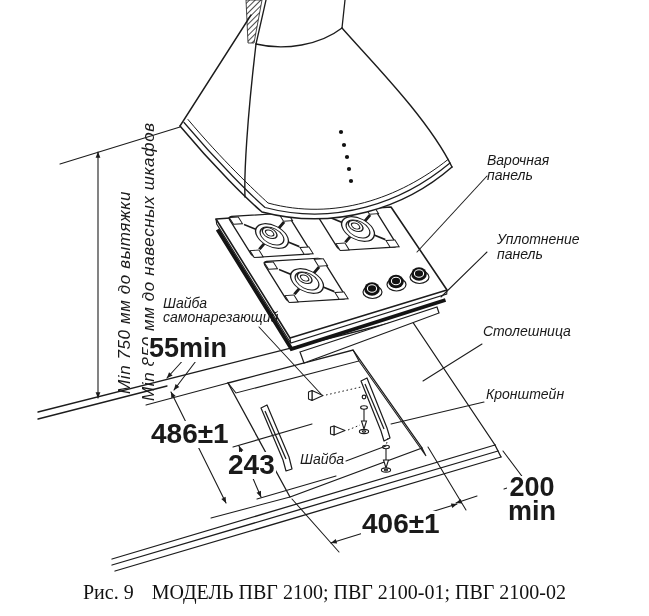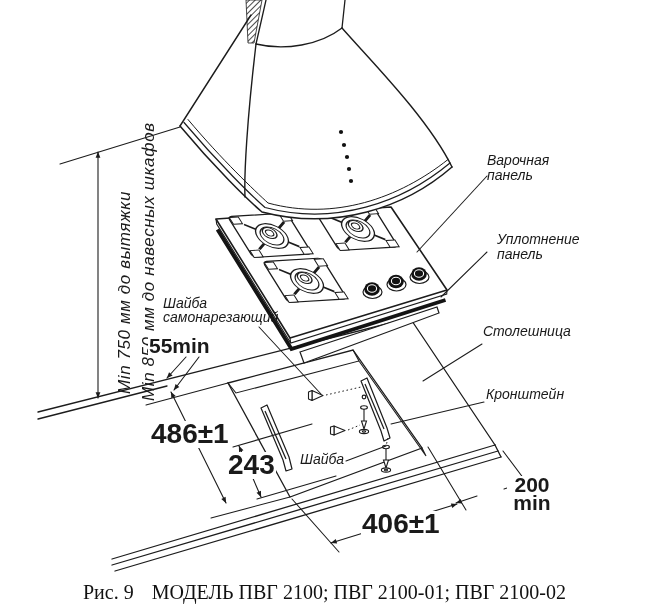--- a/index.html
+++ b/index.html
@@ -4,21 +4,21 @@
 <style>
   html,body{margin:0;padding:0;background:#fff;}
   #stage{position:relative;width:649px;height:616px;background:#fff;overflow:hidden;
          font-family:"Liberation Sans",sans-serif;color:#1a1a1a;}
   #stage svg{position:absolute;left:0;top:0;}
   .lbl{position:absolute;white-space:nowrap;line-height:1.05;}
   .part{font-size:14px;font-style:italic;}
   .small-part{font-size:14px;font-style:italic;line-height:1.0;}
   .dim{font-weight:bold;background:#fff;padding:0 1px;line-height:0.95;}
   .dim-lg{font-size:28px;}
-  .dim-md{font-size:21px;}
+  .dim-md{font-size:27px;}
   .rot{transform-origin:0 0;transform:rotate(-90deg);font-size:17px;font-style:italic;letter-spacing:0.6px;}
   #caption{position:absolute;left:0;right:0;top:581px;display:flex;justify-content:center;gap:18px;
            font-family:"Liberation Serif",serif;font-size:20px;color:#111;}
   .c200{width:48px;text-align:center;line-height:0.88;margin-left:35px;}
 </style>
 </head>
 <body>
 
 <div id="stage">
 

